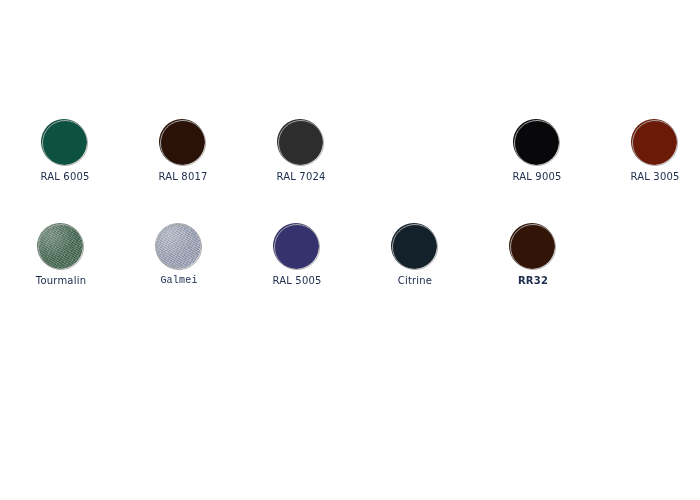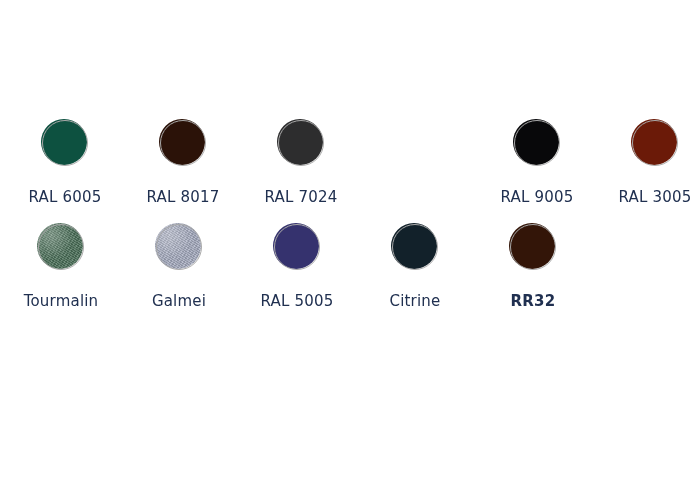--- a/index.html
+++ b/index.html
@@ -73,22 +73,22 @@
 
   
   .swatch-disc.texture-metallic {
     background-image:
       radial-gradient(circle at 30% 28%, rgba(255,255,255,0.26) 0%, rgba(255,255,255,0) 52%),
       repeating-linear-gradient(32deg, rgba(255,255,255,0.13) 0px, rgba(255,255,255,0.13) 1px, rgba(0,0,0,0.10) 1px, rgba(0,0,0,0.10) 2px),
       repeating-linear-gradient(118deg, rgba(255,255,255,0.10) 0px, rgba(255,255,255,0.10) 1px, rgba(0,0,0,0.07) 1px, rgba(0,0,0,0.07) 3px);
   }
 
   .swatch-label {
-    margin-top: 23px;
-    font-size: 15px;
+    margin-top: 2px;
+    font-size: 10px;
     line-height: 13px;
     color: #203050;
     letter-spacing: 0.2px;
     white-space: nowrap;
   }
 </style>
 </head>
 <body style="background: rgb(255, 255, 255);">
 
 <div id="swatch-board">
@@ -130,21 +130,21 @@
       </div>
     </div>
   <div class="swatch-row" id="swatch-row-2">
       <div class="swatch" style="left: 2px;">
         <div class="swatch-disc-wrap">
           <div class="swatch-disc texture-metallic" style="background-color: rgb(75, 113, 89);"></div>
           <div class="swatch-ring" style="border-color: rgb(169, 169, 169);"></div>
         </div>
         <div class="swatch-label" style="color: rgb(32, 48, 80);">Tourmalin</div>
       </div>
-      <div class="swatch" style="left: 120px;">
+      <div class="swatch" style="left: 120px; font-family: Liberation Mono, monospace;">
         <div class="swatch-disc-wrap">
           <div class="swatch-disc texture-metallic" style="background-color: rgb(168, 174, 194);"></div>
           <div class="swatch-ring" style="border-color: rgb(169, 169, 169);"></div>
         </div>
         <div class="swatch-label" style="color: rgb(32, 48, 80);">Galmei</div>
       </div>
       <div class="swatch" style="left: 238px;">
         <div class="swatch-disc-wrap">
           <div class="swatch-disc" style="background-color: rgb(53, 50, 110);"></div>
           <div class="swatch-ring" style="border-color: rgb(169, 169, 169);"></div>

